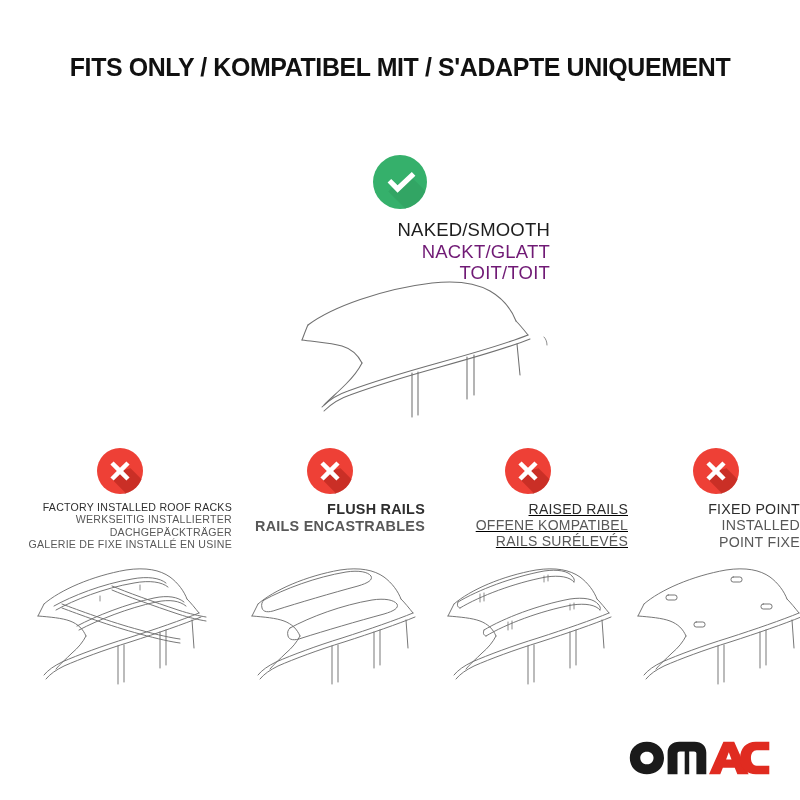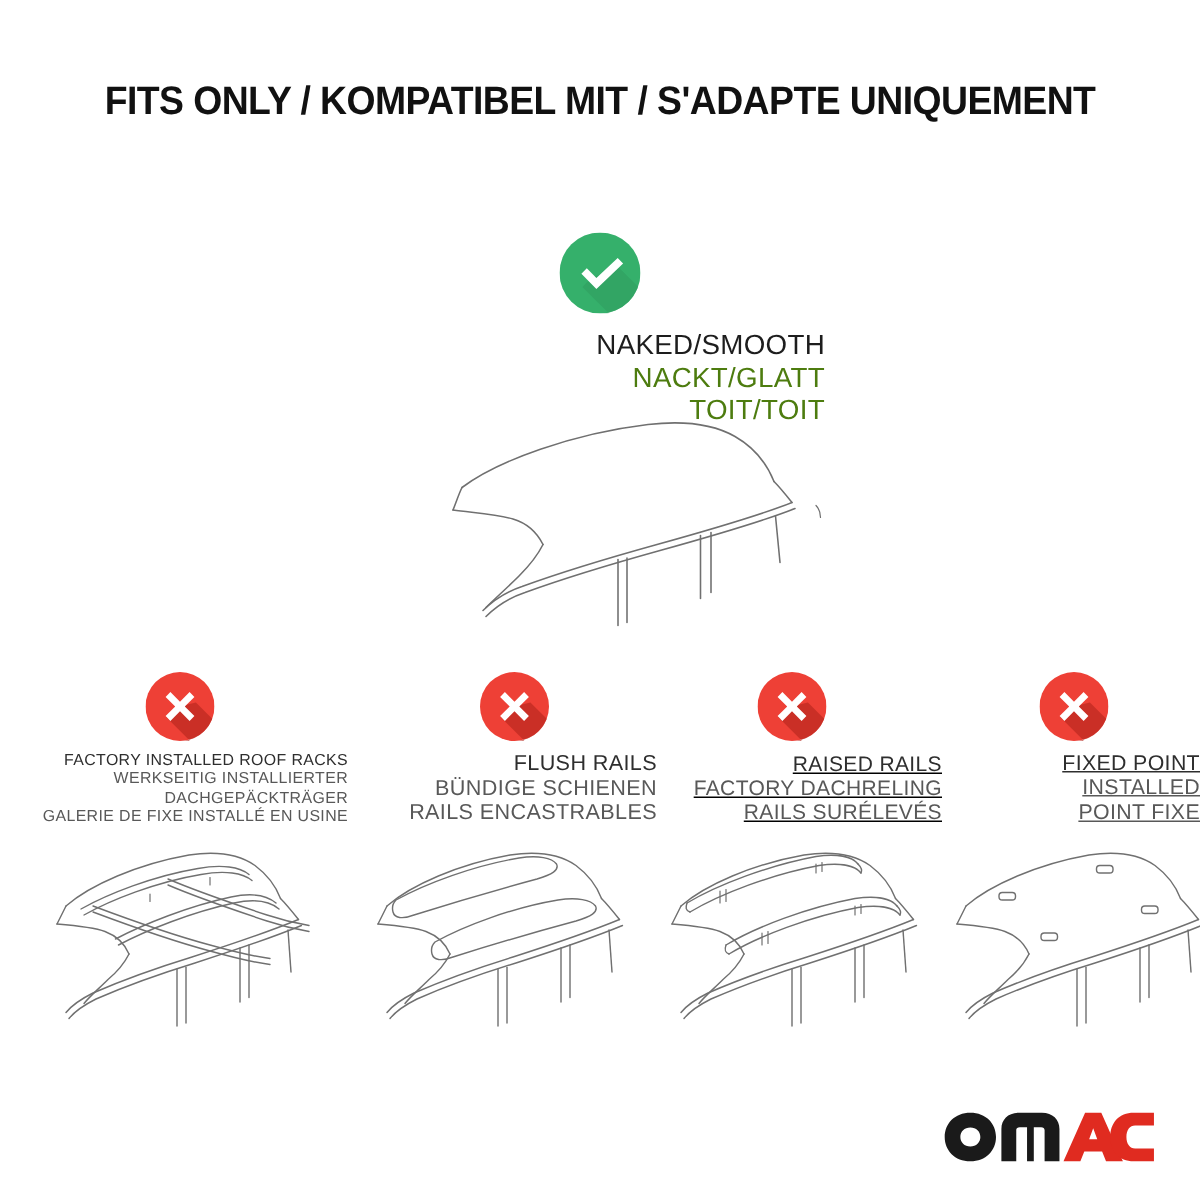--- a/index.html
+++ b/index.html
@@ -54,21 +54,21 @@
     margin-top: 10px;
     line-height: 1.17;
   }
   .approved-labels .lbl {
     display: block;
     font-size: 18.5px;
     color: #1d1d1d;
     letter-spacing: 0.2px;
   }
   .approved-labels .lbl.l2,
-  .approved-labels .lbl.l3 { color: #4d7c0f; }
+  .approved-labels .lbl.l3 { color: #701a75; }
 
   .roof-big {
     position: absolute;
     top: 277px;
     left: 262px;
     width: 300px;
     height: 160px;
   }
   .roof-big svg { display:block; width:300px; height:160px; }
 
@@ -79,21 +79,21 @@
     left: 0;
     width: 800px;
     height: 250px;
   }
   .reject-col {
     position: absolute;
     top: 0;
     text-align: right;
   }
   .reject-col.c0 { left: 8px;   width: 224px; }
-  .reject-col.c1 { left: 248px; width: 190px; }
+  .reject-col.c1 { left: 235px; width: 190px; font-weight: bold; }
   .reject-col.c2 { left: 428px; width: 200px; text-decoration: underline; }
   .reject-col.c3 { left: 632px; width: 168px; }
 
   .badge-x {
     width: 46px;
     height: 46px;
     margin: 0 auto;
     display: block;
   }
   .badge-x svg { display:block; width:46px; height:46px; }
@@ -109,21 +109,21 @@
   }
   .reject-labels .lbl.l1 { color: #2e2e2e; }
   .reject-labels .lbl.l2,
   .reject-labels .lbl.l3,
   .reject-labels .lbl.l4 { color: #585858; }
 
   
   .c0 .reject-labels .lbl { font-size: 10.6px; }
   .c1 .reject-labels .lbl { font-size: 14.4px; }
   .c2 .reject-labels .lbl { font-size: 14.0px; }
-  .c3 .reject-labels .lbl { font-size: 14.2px; text-decoration: underline; }
+  .c3 .reject-labels .lbl { font-size: 14.2px; }
 
   .roof-small {
     position: absolute;
     width: 210px;
     height: 140px;
   }
   .roof-small svg { display:block; width:210px; height:140px; }
   .rs0 { left: 14px;  top: 552px; }
   .rs1 { left: 228px; top: 552px; }
   .rs2 { left: 424px; top: 552px; }
@@ -206,36 +206,35 @@
   <div class="reject-col c1">
     <span class="badge-x">
       <svg viewBox="0 0 46 46" xmlns="http://www.w3.org/2000/svg">
         <circle cx="23" cy="23" r="23" fill="#ee4036"></circle>
         <path d="M23 46a23 23 0 0 0 21.5-14.8L33.6 20.3 19.6 23.7 13.7 30 29.6 45.9c-2.1 0.3 -4.4 0.3 -6.6 0.1z" fill="#b3241c" opacity="0.6"></path>
         <path d="M13.4 16.6 l3.2-3.2 6.4 6.4 6.4-6.4 3.2 3.2 -6.4 6.4 6.4 6.4 -3.2 3.2 -6.4-6.4 -6.4 6.4 -3.2-3.2 6.4-6.4z" fill="#ffffff"></path>
       </svg>
     </span>
     <div class="reject-labels">
       <span class="lbl l1">FLUSH RAILS</span>
-      <span class="lbl l2">BÜNDIGE SCHIENEN</span>
       <span class="lbl l3">RAILS ENCASTRABLES</span>
     </div>
   </div>
 
   <div class="reject-col c2">
     <span class="badge-x">
       <svg viewBox="0 0 46 46" xmlns="http://www.w3.org/2000/svg">
         <circle cx="23" cy="23" r="23" fill="#ee4036"></circle>
         <path d="M23 46a23 23 0 0 0 21.5-14.8L33.6 20.3 19.6 23.7 13.7 30 29.6 45.9c-2.1 0.3 -4.4 0.3 -6.6 0.1z" fill="#b3241c" opacity="0.6"></path>
         <path d="M13.4 16.6 l3.2-3.2 6.4 6.4 6.4-6.4 3.2 3.2 -6.4 6.4 6.4 6.4 -3.2 3.2 -6.4-6.4 -6.4 6.4 -3.2-3.2 6.4-6.4z" fill="#ffffff"></path>
       </svg>
     </span>
     <div class="reject-labels">
       <span class="lbl l1">RAISED RAILS</span>
-      <span class="lbl l2">FACTORY DACHRELING</span>
+      <span class="lbl l2">OFFENE KOMPATIBEL</span>
       <span class="lbl l3">RAILS SURÉLEVÉS</span>
     </div>
   </div>
 
   <div class="reject-col c3">
     <span class="badge-x">
       <svg viewBox="0 0 46 46" xmlns="http://www.w3.org/2000/svg">
         <circle cx="23" cy="23" r="23" fill="#ee4036"></circle>
         <path d="M23 46a23 23 0 0 0 21.5-14.8L33.6 20.3 19.6 23.7 13.7 30 29.6 45.9c-2.1 0.3 -4.4 0.3 -6.6 0.1z" fill="#b3241c" opacity="0.6"></path>
         <path d="M13.4 16.6 l3.2-3.2 6.4 6.4 6.4-6.4 3.2 3.2 -6.4 6.4 6.4 6.4 -3.2 3.2 -6.4-6.4 -6.4 6.4 -3.2-3.2 6.4-6.4z" fill="#ffffff"></path>

